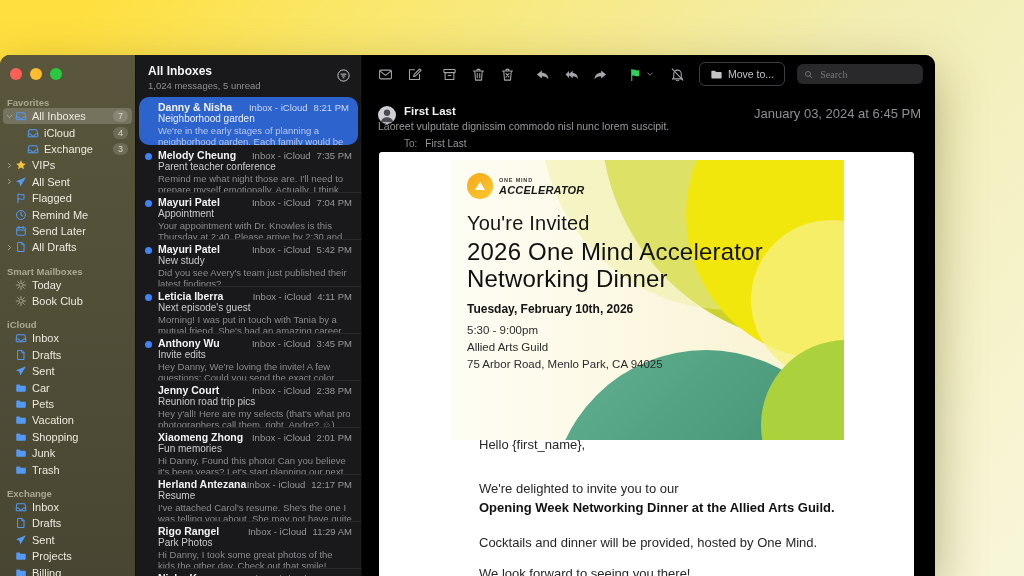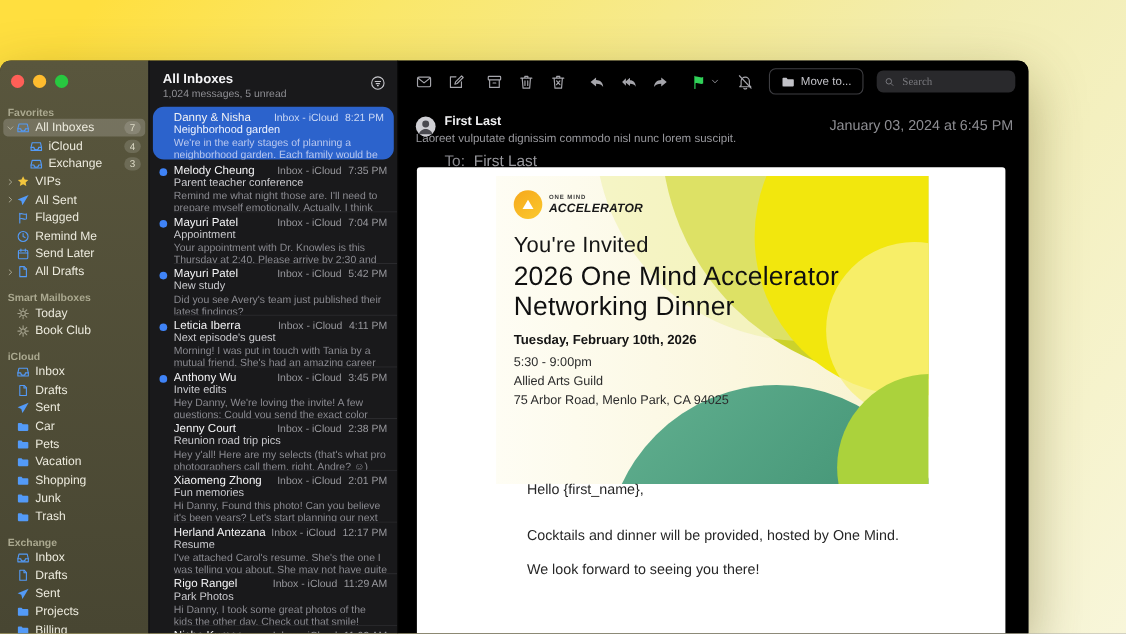--- a/index.html
+++ b/index.html
@@ -39,21 +39,21 @@
   .lt{font-size:12px;font-weight:bold;color:#f4f4f6}
   .ls{font-size:9.5px;color:#8e8e93;margin-top:2px}
   .filter{position:absolute;right:10px;top:13px;color:#c8c8cd}
   .filter svg{width:15px;height:15px;fill:none;stroke:currentColor;stroke-width:1.6}
   .rows{position:absolute;top:40px;left:0;right:0;bottom:0;overflow:hidden}
   .mrow{position:relative;height:47px;box-sizing:border-box;padding:4px 9px 0 22px;overflow:hidden}
   .mrow.bt::before{content:"";position:absolute;left:22px;right:0;top:0;border-top:1px solid #2a2a2d}
   .msel{background:#2c63cc;border-radius:10px;margin:2px 3px 0;height:48px;padding-left:19px}
   .dot{position:absolute;left:9px;top:8px;width:7px;height:7px;border-radius:50%;background:#3f83f7}
   .l1{display:flex;align-items:baseline;height:12px}
-  .sender{flex:1;font-size:10.5px;font-weight:normal;color:#f3f3f5;white-space:nowrap;overflow:hidden}
+  .sender{flex:1;font-size:10.5px;font-weight:bold;color:#f3f3f5;white-space:nowrap;overflow:hidden}
   .meta{display:flex;gap:6px;font-size:9.5px;color:#98989d;white-space:nowrap}
   .subj{font-size:10px;color:#cacace;height:12px;white-space:nowrap;overflow:hidden}
   .prev{font-size:9.5px;line-height:10.5px;color:#8a8a90;height:21px;overflow:hidden;margin-top:1px}
   .msel .subj{color:#edf2ff}.msel .prev{color:#b9c8ef}.msel .meta{color:#ccd9f6}
 
   
   .cpane{position:absolute;left:361px;top:0;right:0;bottom:0;background:#000000;border-left:1px solid #0a0a0a;box-sizing:border-box}
   .toolbar{height:38px;display:flex;align-items:center;padding:0 12px 0 16px;color:#a5a5ab}
   .tbi{flex:none;margin-right:14px;color:#a5a5ab}
   .tbi svg{width:15px;height:15px;fill:none;stroke:currentColor;stroke-width:1.7;stroke-linecap:round;stroke-linejoin:round}
@@ -68,21 +68,21 @@
   .search{flex:1;margin-left:12px;height:20px;background:#29292c;border-radius:6px;display:flex;align-items:center;padding:0 7px;gap:5px}
   .search svg{width:11px;height:11px;fill:none;stroke:#84848a;stroke-width:2}
   .search input{background:transparent;border:0;outline:none;color:#b9b9be;font-size:10px;width:100%;font-family:Liberation Serif, serif}
   .search input::placeholder{color:#77777c}
 
   .mheader{position:relative;height:59px;padding:12px 16px 0}
   .avatar{position:absolute;left:16px;top:13px;width:18px;height:18px;border-radius:50%;background:#cfcfd4;overflow:hidden}
   .avatar svg{width:18px;height:18px;fill:#4a4a50;stroke:none}
   .hname{margin-left:26px;font-size:11.5px;font-weight:bold;color:#f0f0f2}
   .hsubj{font-size:10.5px;color:#98989d;margin-top:3px}
-  .hto{margin-left:26px;font-size:14px;color:#98989d;margin-top:6px}
+  .hto{margin-left:26px;font-size:10px;color:#98989d;margin-top:6px}
   .hto .tolabel{margin-right:8px;color:#8a8a8f}
   .hdate{position:absolute;right:14px;top:13px;font-size:13px;color:#8e8e93}
 
   
   .card{position:absolute;left:17px;top:97px;width:535px;bottom:0;background:#fff;border-radius:3px 3px 0 0}
   .hero{position:absolute;left:72px;top:8px;width:393px;height:280px;overflow:hidden;
     background:linear-gradient(90deg,#fefdf4 0%,#fbf7df 55%,#f8f2cd 100%)}
   .shape{position:absolute;border-radius:50%}
   .sh-olive{left:150px;top:-265px;width:450px;height:450px;background:#ccd22b}
   .sh-pale{left:90px;top:-230px;width:380px;height:380px;background:#eef0a0;opacity:.5}
@@ -745,18 +745,22 @@
         <div class="details">
           <div class="dline1">Tuesday, February 10th, 2026</div>
           <div class="dline">5:30 - 9:00pm</div>
           <div class="dline">Allied Arts Guild</div>
           <div class="dline">75 Arbor Road, Menlo Park, CA 94025</div>
         </div>
       </div>
 
       <div class="ebody">
         <p class="greet">Hello {first_name},</p>
+        <p class="p1">
+          <span>We're delighted to invite you to our</span><br>
+          <b>Opening Week Networking Dinner at the Allied Arts Guild.</b>
+        </p>
         <p class="p2">Cocktails and dinner will be provided, hosted by One Mind.</p>
         <p>We look forward to seeing you there!</p>
       </div>
     </div>
   </div>
 </div>
 
 </body></html>

